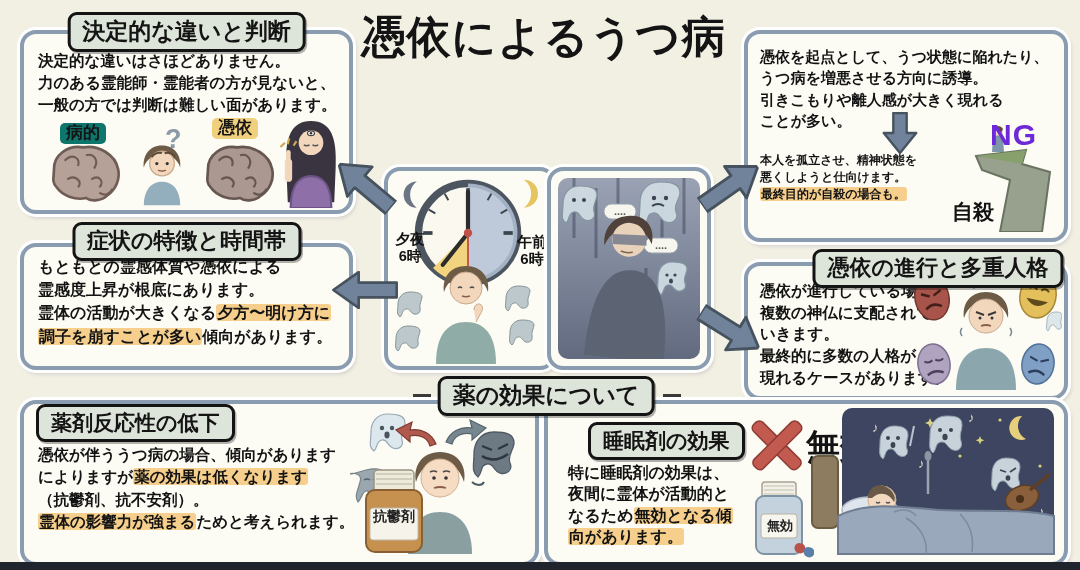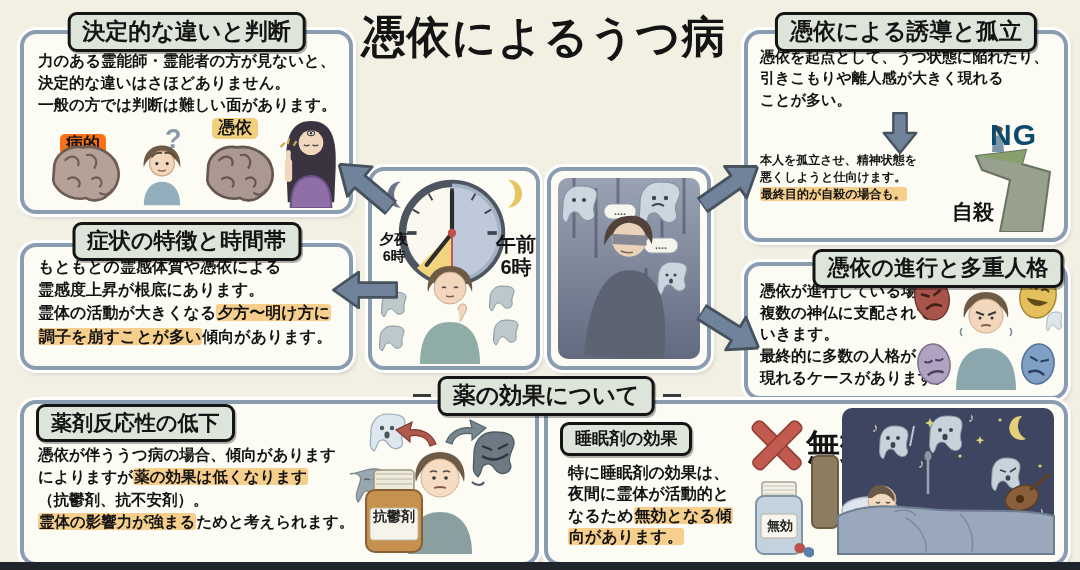--- a/index.html
+++ b/index.html
@@ -29,26 +29,26 @@
 </head>
 <body>
 
 <div id="stage">
 
   <div class="main-title">憑依によるうつ病</div>
 
   <div class="panel" style="left:20px;top:30px;width:325px;height:176px;">
     <div class="hdr center" style="top:-22px;font-size:23px;">決定的な違いと判断</div>
     <div class="txt" style="left:14px;top:16px;font-size:15.5px;line-height:1.42;">
+      <div>決定的な違いはさほどありません。</div>
       <div>力のある霊能師・霊能者の方が見ないと、</div>
-      <div>決定的な違いはさほどありません。</div>
       <div>一般の方では判断は難しい面があります。</div>
     </div>
     <div style="position:absolute;left:6px;right:6px;bottom:2px;height:90px;">
-      <div class="tag" style="left:30px;top:16px;background:#f97316;text-align:right;">病的</div>
+      <div class="tag" style="left:30px;top:5px;background:#0f766e;text-align:right;">病的</div>
       <div class="tag" style="left:182px;top:0;background:#f0cf7d;">憑依</div>
       <div class="txt" style="left:135px;top:6px;font-size:27px;color:#8a9aa8;">?</div>
 
       <svg width="104" height="64" style="position:absolute;left:4px;top:24px;" viewBox="0 0 60 48">
         <path d="M28 4 C16 2 6 10 6 20 C6 26 4 30 8 34 C12 40 22 44 30 42 C34 45 42 44 46 40 C52 36 56 28 54 20 C52 10 40 2 28 4 Z" fill="#b5a198" stroke="#6f5d55" stroke-width="2"></path>
         <path d="M14 14 C20 8 26 12 24 18 M30 10 C36 8 40 14 36 20 M16 28 C22 24 28 30 24 34 M34 28 C40 24 44 30 40 34 M40 38 C44 41 48 39 50 35" fill="none" stroke="#6f5d55" stroke-width="1.6"></path>
       </svg>
 
       <svg width="52" height="64" style="position:absolute;left:106px;top:24px;" viewBox="0 0 40 48">
         <path d="M20 2 C10 2 5 10 6 19 C8 12 14 9 20 9 C26 9 32 12 34 19 C35 10 30 2 20 2 Z" fill="#6e5b46"></path>
@@ -73,23 +73,23 @@
         <path d="M19 18.5 Q21 19.8 23 18.5 M25 18.5 Q27 19.8 29 18.5" stroke="#555" stroke-width="1" fill="none"></path>
         <path d="M10 62 C10 46 16 40 24 40 C32 40 38 46 38 62 Z" fill="#8e6fa8" stroke="#6d5386" stroke-width="1.5"></path>
         <rect x="6" y="28" width="5" height="16" rx="2.5" fill="#f2d7bd"></rect>
         <rect x="6.8" y="22" width="3.2" height="9" rx="1.6" fill="#f2d7bd"></rect>
         <path d="M3 20 L6 17 M8 18 L9 14 M12 19 L14 16" stroke="#c9a94e" stroke-width="1.5"></path>
       </svg>
     </div>
   </div>
 
   <div class="panel" style="left:744px;top:30px;width:316px;height:204px;">
-    <div class="hdr center" style="top:-22px;font-size:23px;">憑依による誘導と孤立</div>
     <div class="txt" style="left:12px;top:12px;font-size:15px;line-height:1.42;">
       <div>憑依を起点として、うつ状態に陥れたり、</div>
+      <div>うつ病を増悪させる方向に誘導。</div>
       <div>引きこもりや離人感が大きく現れる</div>
       <div>ことが多い。</div>
     </div>
     <svg class="arrow" width="40" height="42" style="left:132px;top:78px;" viewBox="0 0 36 44">
       <polygon points="18,43 1,22 11,22 11,1 25,1 25,22 35,22" fill="#71839a" stroke="#46535f" stroke-width="2.5" stroke-linejoin="round"></polygon>
     </svg>
     <div class="txt" style="left:12px;top:118px;font-size:12px;line-height:1.42;">
       <div>本人を孤立させ、精神状態を</div>
       <div>悪くしようと仕向けます。</div>
       <div><span class="hl">最終目的が自殺の場合も。</span></div>
@@ -97,35 +97,35 @@
 
     <svg width="88" height="112" style="position:absolute;left:222px;top:86px;" viewBox="0 0 88 112">
       <path d="M6 36 L56 30 L52 44 L80 52 L72 112 L30 112 L40 60 L12 50 Z" fill="#98a08e" stroke="#6a7361" stroke-width="2"></path>
       <path d="M6 36 L56 30 L52 44 L30 40 Z" fill="#87a06c"></path>
       <g>
         <circle cx="28" cy="12" r="5" fill="#f2d7bd"></circle>
         <path d="M23 9 C24 5 31 5 33 9 L31 13 C30 10 26 10 25 12 Z" fill="#5a4936"></path>
         <path d="M22 32 L23 17 C26 15 31 15 33 17 L34 32 Z" fill="#7f95a8"></path>
       </g>
     </svg>
-    <div class="txt" style="left:242px;top:84px;font-size:30px;color:#0c4a6e;letter-spacing:1px;">NG</div>
+    <div class="txt" style="left:242px;top:84px;font-size:30px;color:#6d28d9;letter-spacing:1px;">NG</div>
     <div class="txt" style="left:204px;top:164px;font-size:21px;">自殺</div>
   </div>
 
   <div class="panel" style="left:20px;top:243px;width:325px;height:119px;">
     <div class="hdr center" style="top:-25px;font-size:22px;">症状の特徴と時間帯</div>
     <div class="txt" style="left:14px;top:8px;font-size:16px;line-height:1.45;">
       <div>もともとの霊感体質や憑依による</div>
       <div>霊感度上昇が根底にあります。</div>
       <div><span>霊体の活動が大きくなる</span><span class="hl">夕方〜明け方に</span></div>
       <div><span class="hl">調子を崩すことが多い</span><span>傾向があります。</span></div>
     </div>
   </div>
 
-  <div class="panel" style="left:368px;top:167px;width:164px;height:195px;">
+  <div class="panel" style="left:384px;top:167px;width:164px;height:195px;">
     <svg width="30" height="30" style="position:absolute;left:10px;top:8px;" viewBox="0 0 24 24">
       <path d="M15 2 A10.5 10.5 0 1 0 15 23 A13 13 0 0 1 15 2 Z" fill="#6b7585"></path>
     </svg>
     <svg width="32" height="32" style="position:absolute;right:8px;top:6px;" viewBox="0 0 24 24">
       <path d="M9 2 A10.5 10.5 0 1 1 9 23 A13 13 0 0 0 9 2 Z" fill="#e6c45f"></path>
     </svg>
 
     <svg width="112" height="112" style="position:absolute;left:24px;top:6px;" viewBox="0 0 120 120">
       <circle cx="60" cy="60" r="53" fill="#faf8ef" stroke="#4c5560" stroke-width="8"></circle>
       <path d="M60 60 L60 7 A53 53 0 0 1 60 113 Z" fill="#b3c2d6" opacity=".85"></path>
@@ -144,21 +144,21 @@
       </g>
       <line x1="60" y1="60" x2="60" y2="16" stroke="#2c2c2c" stroke-width="4.5" stroke-linecap="round"></line>
       <line x1="60" y1="60" x2="33" y2="94" stroke="#2c2c2c" stroke-width="4.5" stroke-linecap="round"></line>
       <line x1="60" y1="60" x2="60" y2="97" stroke="#c2504a" stroke-width="2"></line>
       <circle cx="60" cy="60" r="4.5" fill="#c2504a"></circle>
     </svg>
     <div class="txt" style="left:2px;top:60px;width:40px;text-align:center;font-size:14.5px;line-height:1.15;">
       <div>夕夜</div>
       <div>6時</div>
     </div>
-    <div class="txt" style="right:0px;top:62px;width:40px;text-align:center;font-size:20px;line-height:1.15;">
+    <div class="txt" style="right:0px;top:62px;width:40px;text-align:center;font-size:15px;line-height:1.15;">
       <div>午前</div>
       <div>6時</div>
     </div>
 
     <svg width="148" height="100" style="position:absolute;left:4px;bottom:2px;" viewBox="0 0 148 100">
       <g fill="#b9c6c9" opacity=".95" stroke="#7e8f94" stroke-width="1">
         <path d="M18 28 C10 28 6 34 6 40 C6 46 4 50 8 53 C11 50 10 46 14 45 C18 44 18 49 22 50 C26 51 29 48 28 44 C27 40 30 36 30 33 C30 29 24 28 18 28 Z"></path>
         <path d="M16 62 C8 62 4 68 4 74 C4 80 2 84 6 87 C9 84 8 80 12 79 C16 78 16 83 20 84 C24 85 27 82 26 78 C25 74 28 70 28 67 C28 63 22 62 16 62 Z"></path>
         <path d="M126 22 C118 22 114 28 114 34 C114 40 112 44 116 47 C119 44 118 40 122 39 C126 38 126 43 130 44 C134 45 137 42 136 38 C135 34 138 30 138 27 C138 23 132 22 126 22 Z"></path>
         <path d="M130 56 C122 56 118 62 118 68 C118 74 116 78 120 81 C123 78 122 74 126 73 C130 72 130 77 134 78 C138 79 141 76 140 72 C139 68 142 64 142 61 C142 57 136 56 130 56 Z"></path>
@@ -326,21 +326,21 @@
         <rect x="24" y="58" width="40" height="24" rx="4" fill="#ecead9" stroke="#9a9384" stroke-width="1.5"></rect>
         <path d="M26 62 L62 62 M26 67 L62 67 M26 72 L62 72" stroke="#b7b0a0" stroke-width="1.2"></path>
         <rect x="16" y="78" width="56" height="62" rx="9" fill="#c6904f" stroke="#8a5f33" stroke-width="2"></rect>
         <rect x="20" y="96" width="48" height="32" rx="3" fill="#f6f4ea" stroke="#c0b8a6" stroke-width="1"></rect>
       </g>
     </svg>
     <div class="bottle-label" style="left:348px;top:104px;width:44px;font-size:14px;">抗鬱剤</div>
   </div>
 
   <div class="panel" style="left:544px;top:400px;width:516px;height:158px;">
-    <div class="hdr" style="left:12px;top:18px;font-size:17px;">睡眠剤の効果</div>
+    <div class="hdr" style="left:40px;top:18px;font-size:21px;">睡眠剤の効果</div>
     <div class="txt" style="left:20px;top:58px;font-size:16px;line-height:1.34;">
       <div>特に睡眠剤の効果は、</div>
       <div>夜間に霊体が活動的と</div>
       <div><span>なるため</span><span class="hl">無効となる傾</span></div>
       <div><span class="hl">向があります。</span></div>
     </div>
 
     <svg width="54" height="54" style="position:absolute;left:202px;top:14px;" viewBox="0 0 54 54">
       <rect x="-4" y="21" width="62" height="13" rx="5" fill="#c25a50" stroke="#8e3c34" stroke-width="1.5" transform="rotate(45 27 27)"></rect>
       <rect x="-4" y="21" width="62" height="13" rx="5" fill="#c25a50" stroke="#8e3c34" stroke-width="1.5" transform="rotate(-45 27 27)"></rect>

